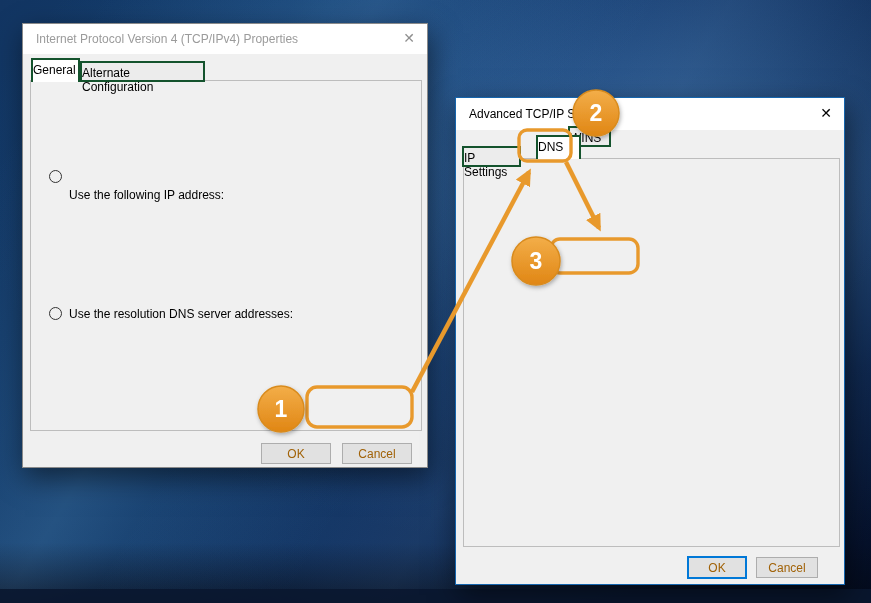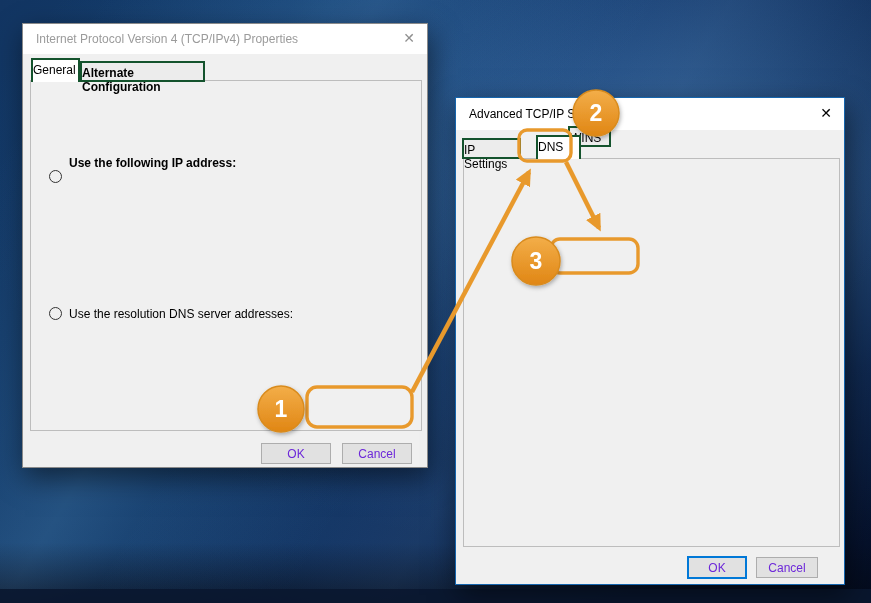--- a/index.html
+++ b/index.html
@@ -51,21 +51,21 @@
 
   .groupbox{position:absolute;border:1px solid #d4d4d4;box-sizing:border-box;}
   .onbox{background:#f0f0f0;padding:0 2px;z-index:2;}
 
   .ipfield{position:absolute;width:123px;height:20px;background:#ebebeb;border:1px solid #b3b3b3;
            box-sizing:border-box;color:#8f8f8f;}
   .ipfield span{position:absolute;top:2px;}
   .ipfield span:nth-child(1){left:25%;} .ipfield span:nth-child(2){left:50%;} .ipfield span:nth-child(3){left:75%;}
 
   .btn{position:absolute;box-sizing:border-box;background:#e1e1e1;border:1px solid #adadad;
-       text-align:center;padding-top:3px;height:21px;color:#6d28d9;}
+       text-align:center;padding-top:3px;height:21px;color:#a16207;}
   .btn.disabled{background:#cfcfcf;border-color:#c2c2c2;color:#8f8f8f;}
   .btn.focusblue{border:2px solid #0078d7;background:#e1e1e1;}
 
   .listbox{position:absolute;background:#fff;border:1px solid #828282;box-sizing:border-box;}
   .textinput{position:absolute;background:#fff;border:1px solid #7a7a7a;box-sizing:border-box;}
   .arrowbtn{position:absolute;width:25px;height:24px;background:#dcdcdc;border:1px solid #bdbdbd;
             box-sizing:border-box;display:flex;align-items:center;justify-content:center;}
 
   .overlay{position:absolute;left:0;top:0;z-index:50;pointer-events:none;}
 </style>
@@ -78,31 +78,31 @@
   <div class="bottom-band"></div>
 </div>
 
 <div class="dlg ipv4">
   <div class="titlebar">
     <span class="title inactive">Internet Protocol Version 4 (TCP/IPv4) Properties</span>
     <span class="closebtn inactive">✕</span>
   </div>
 
   <div class="tab active" style="left:8px;top:34px;width:49px;">General</div>
-  <div class="tab" style="left:57px;top:37px;width:125px;font-weight:bold;">Alternate Configuration</div>
+  <div class="tab" style="left:57px;top:37px;width:125px;">Alternate Configuration</div>
   <div class="panel" style="left:7px;top:56px;width:392px;height:351px;"></div>
 
   <div class="lbl wrap" style="left:20px;top:63px;width:366px;">You can get IP settings assigned automatically if your network supports this capability. Otherwise, you need to ask your network administrator for the appropriate IP settings.</div>
 
   <span class="radio on" style="left:26px;top:124px;"></span>
   <span class="lbl" style="left:44px;top:124px;">Obtain an IP address automatically</span>
 
   <div class="groupbox" style="left:16px;top:152px;width:382px;height:93px;"></div>
   <span class="radio onbox" style="left:26px;top:146px;"></span>
-  <span class="lbl onbox" style="left:44px;top:132px;font-weight:bold;">Use the following IP address:</span>
+  <span class="lbl onbox" style="left:44px;top:164px;">Use the following IP address:</span>
 
   <span class="lbl dim" style="left:32px;top:170px;">IP address:</span>
   <div class="ipfield" style="left:210px;top:167px;">
     <span>.</span>
       <span>.</span>
       <span>.</span>
   </div>
   <span class="lbl dim" style="left:32px;top:197px;">Subnet mask:</span>
   <div class="ipfield" style="left:210px;top:194px;">
     <span>.</span>
@@ -144,21 +144,21 @@
   <div class="btn" style="left:238px;top:419px;width:70px;">OK</div>
   <div class="btn" style="left:319px;top:419px;width:70px;">Cancel</div>
 </div>
 
 <div class="dlg adv">
   <div class="titlebar">
     <span class="title" style="top:9px;">Advanced TCP/IP Settings</span>
     <span class="closebtn" style="top:8px;">✕</span>
   </div>
 
-  <div class="tab" style="left:6px;top:40px;width:59px;">IP Settings</div>
+  <div class="tab" style="left:6px;top:48px;width:59px;">IP Settings</div>
   <div class="tab active" style="left:80px;top:37px;width:45px;">DNS</div>
   <div class="tab" style="left:112px;top:28px;width:43px;">WINS</div>
   <div class="panel" style="left:7px;top:60px;width:377px;height:389px;"></div>
 
   <span class="lbl" style="left:14px;top:71px;">DNS server addresses, in order of use:</span>
   <div class="listbox" style="left:12px;top:86px;width:328px;height:55px;"></div>
 
   <div class="arrowbtn" style="left:351px;top:88px;">
     <svg width="14" height="14" viewBox="0 0 14 14">
       <path d="M7 1 L12 6 H9 V10 H4 V8 H6.5 V6 H2 Z" fill="#8ed08f" stroke="#3e9e44" stroke-width="1"></path>

